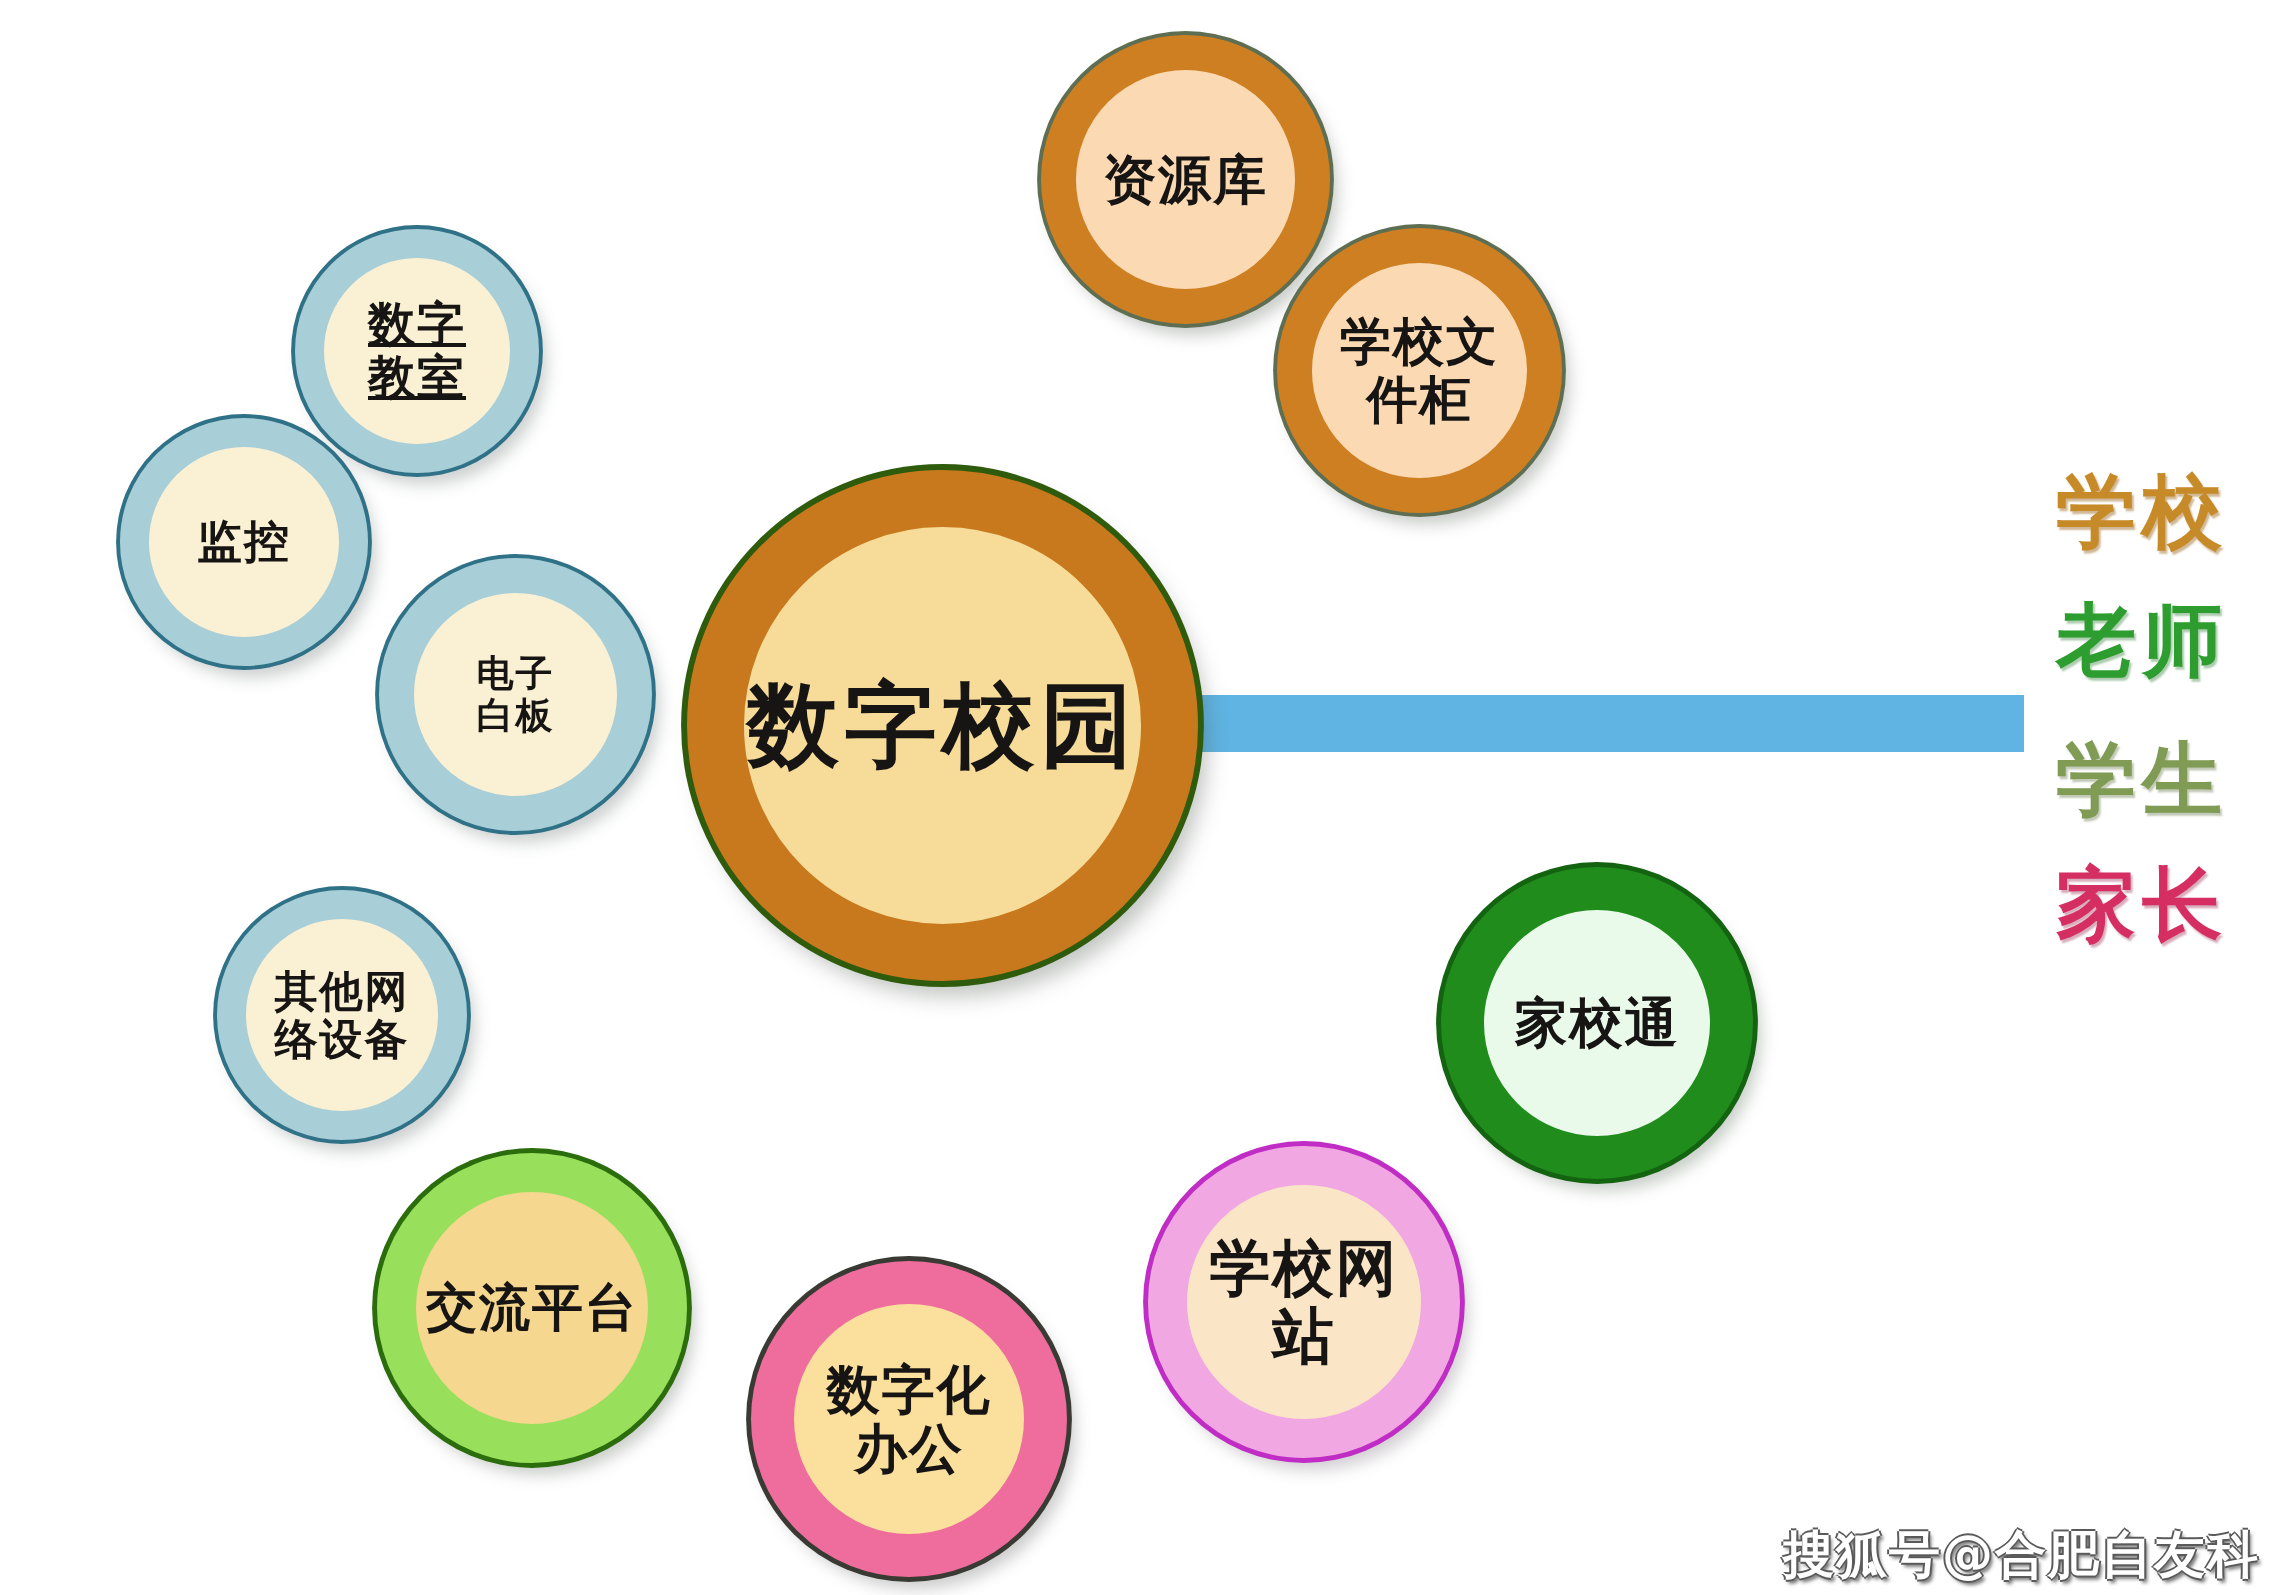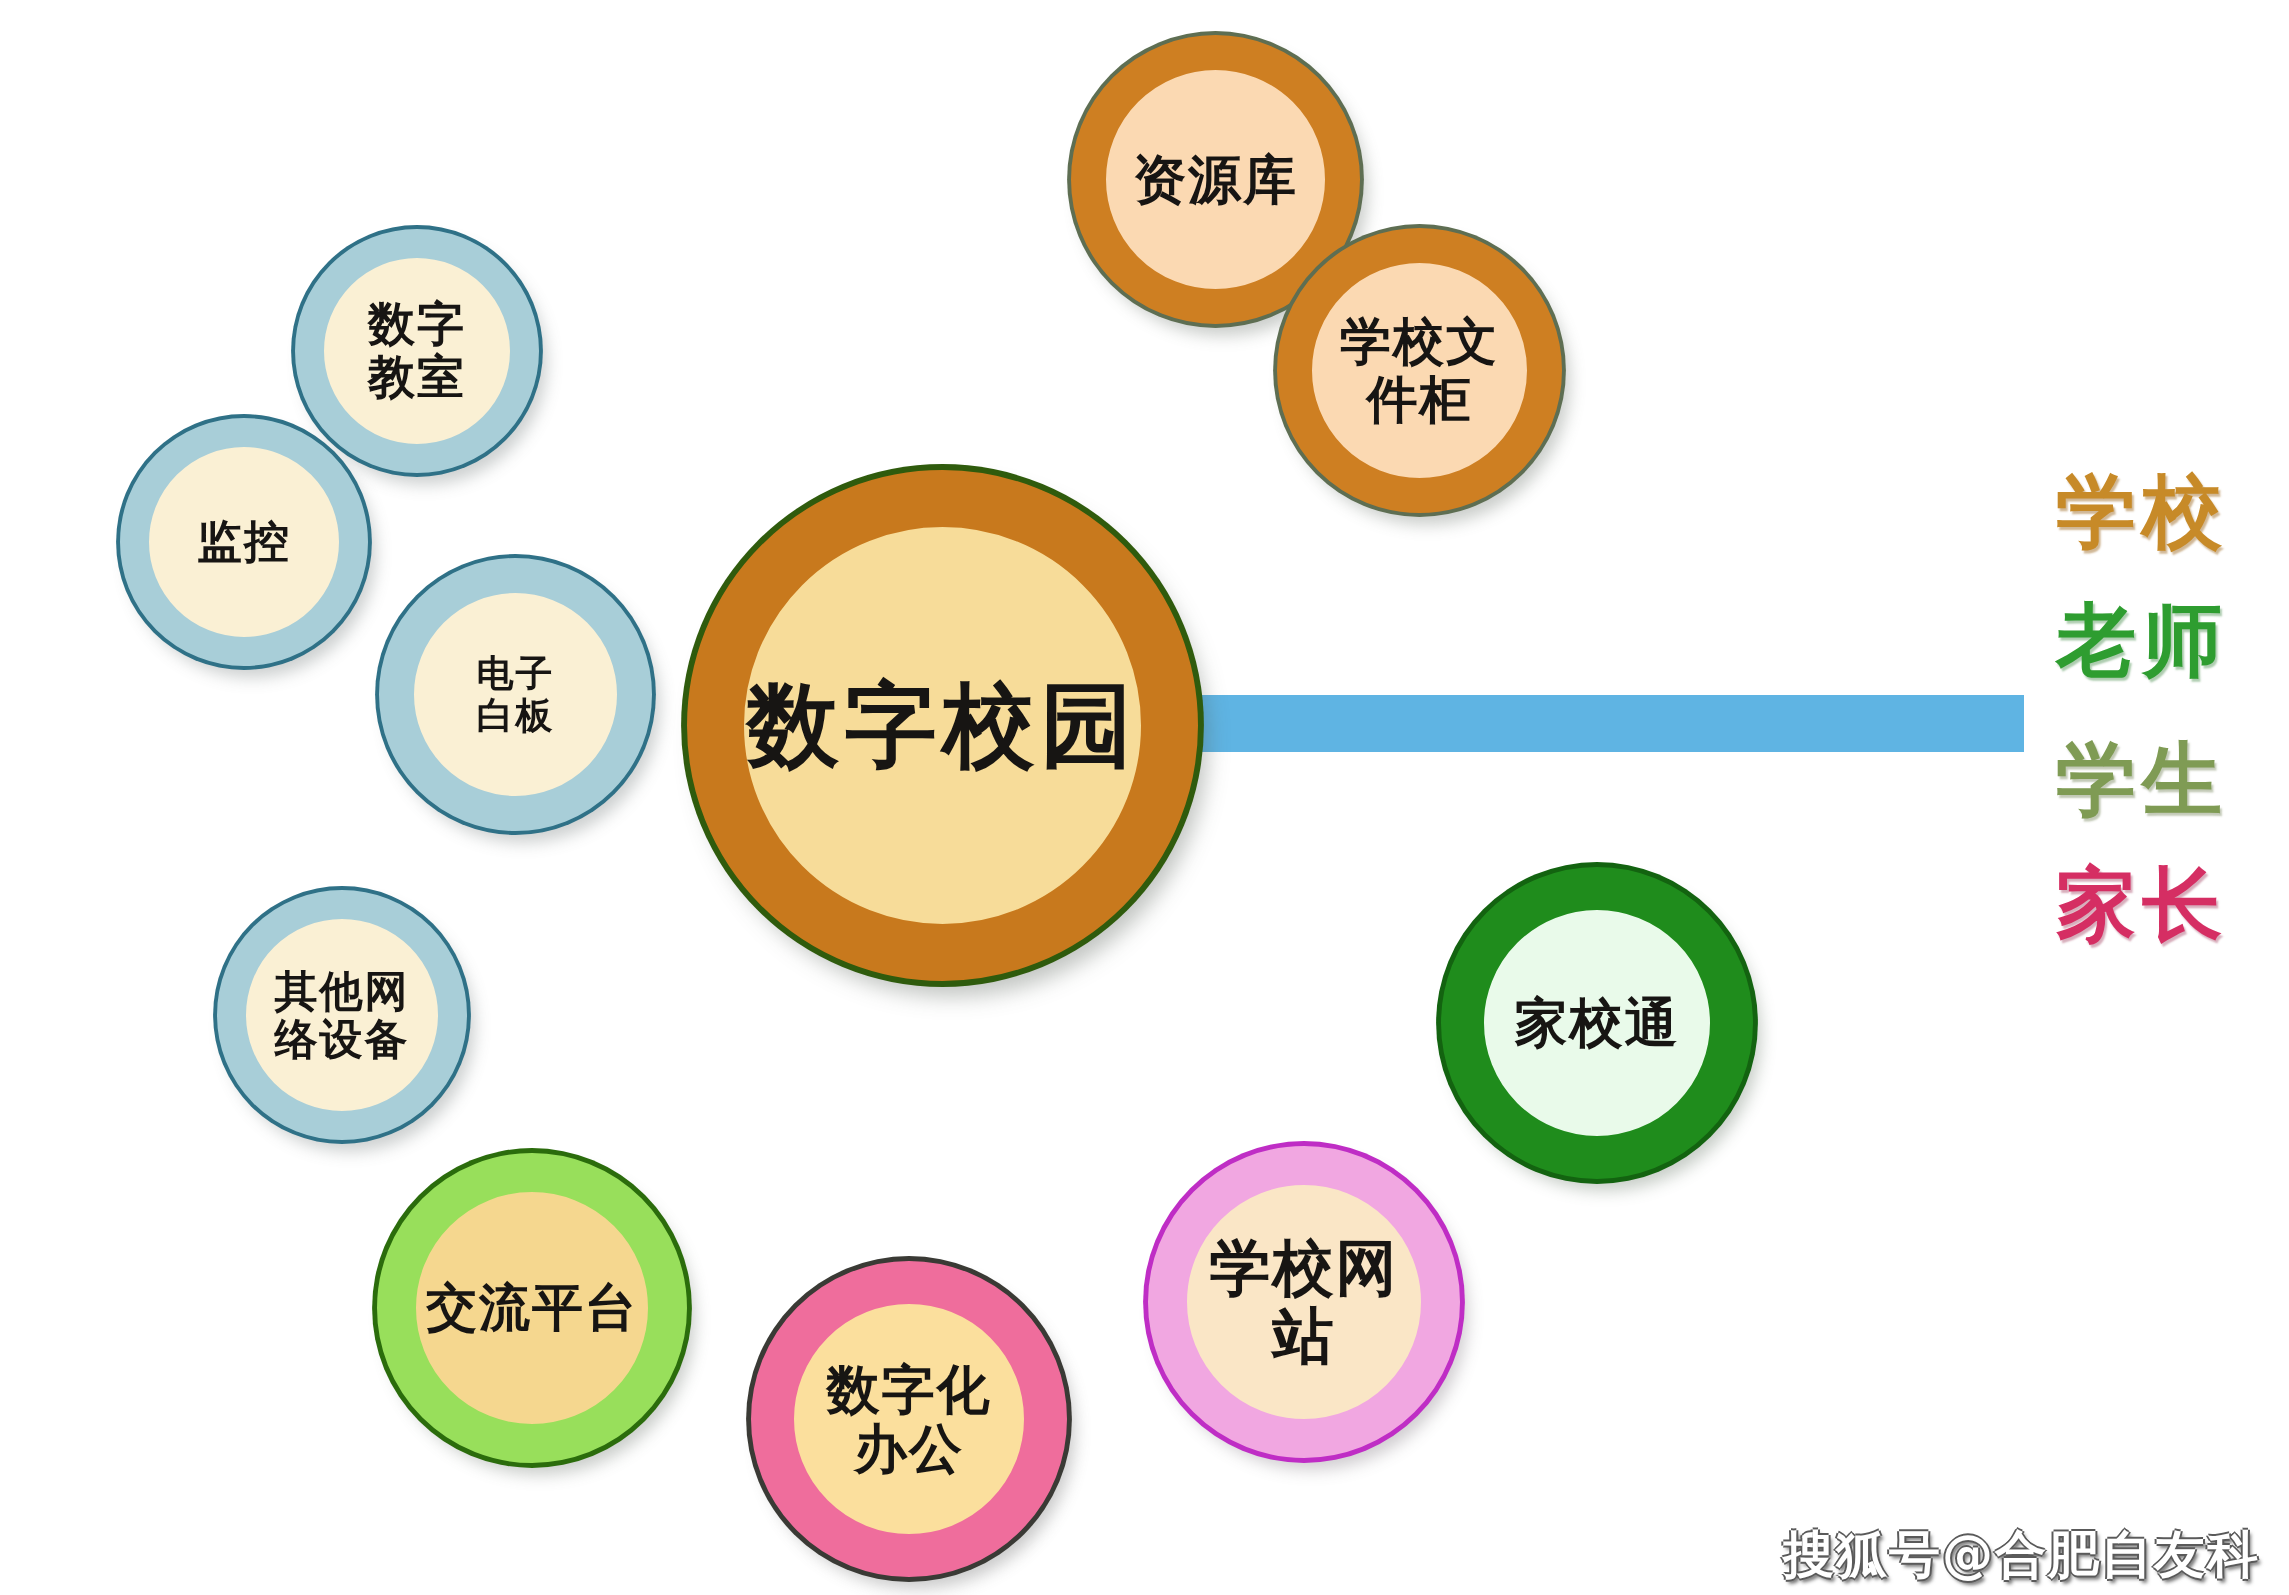--- a/index.html
+++ b/index.html
@@ -16,26 +16,26 @@
     line-height:1.12;letter-spacing:2px;
   }
   
   .n-center{left:687px;top:470px;width:511px;height:511px;
     border:57px solid #c8791d;background:#f7dc99;font-size:92px;letter-spacing:5.9px;
     box-shadow:0 0 0 5.9px #2f5b0d,9.8px 15.6px 21.5px rgba(80,90,80,.35);z-index:3;}
   
   .n-orange{border-color:#ce7f22;background:#fbd9b2;
     box-shadow:0 0 0 3.9px #5e6e52,7.8px 11.7px 15.6px rgba(90,100,90,.32);}
   .n-ebk{left:739px;top:23.4px;width:287px;height:287px;border-width:35px;border-style:solid;font-size:53px;z-index:2;}
-  .n-zyk{left:1071px;top:35px;width:289px;height:289px;border-width:35px;border-style:solid;font-size:53px;z-index:2;}
+  .n-zyk{left:1041px;top:35px;width:289px;height:289px;border-width:35px;border-style:solid;font-size:53px;z-index:2;}
   .n-xwjg{left:1277px;top:228px;width:285px;height:285px;border-width:35px;border-style:solid;font-size:51px;z-index:2;}
   
   .n-blue{border-color:#a8ced8;background:#faf0d4;
     box-shadow:0 0 0 3.9px #2f7187,7.8px 11.7px 15.6px rgba(90,100,100,.30);}
-  .n-szjs{left:295px;top:229px;width:244px;height:244px;border-width:29px;border-style:solid;font-size:47px;z-index:2;}
+  .n-szjs{left:295px;top:229px;width:244px;height:244px;border-width:29px;border-style:solid;font-size:47px;z-index:2;text-decoration:underline;}
   .n-jk{left:120px;top:418px;width:248px;height:248px;border-width:29px;border-style:solid;font-size:45px;z-index:2;}
   .n-dzbb{left:379px;top:558px;width:273px;height:273px;border-width:35px;border-style:solid;font-size:37px;z-index:2;text-align:center;}
   .n-ykt{left:87px;top:675px;width:242px;height:242px;border-width:29px;border-style:solid;font-size:47px;z-index:2;}
   .n-qtwl{left:217px;top:890px;width:250px;height:250px;border-width:29px;border-style:solid;font-size:43px;z-index:2;}
   
   .n-jlpt{left:377px;top:1153px;width:310px;height:310px;border:39px solid #98df5b;background:#f5d78f;font-size:51px;
     box-shadow:0 0 0 4.9px #2b6c0c,7.8px 11.7px 15.6px rgba(90,100,90,.32);z-index:2;}
   .n-szhbg{left:751px;top:1261px;width:316px;height:316px;border:43px solid #ef6d9c;background:#fbdf9d;font-size:53px;
     box-shadow:0 0 0 4.9px #3a3a35,7.8px 11.7px 15.6px rgba(90,90,90,.32);z-index:2;}
   .n-xxwz{left:1148px;top:1146px;width:312px;height:312px;border:39px solid #f1a7e1;background:#fae6c6;font-size:61px;

